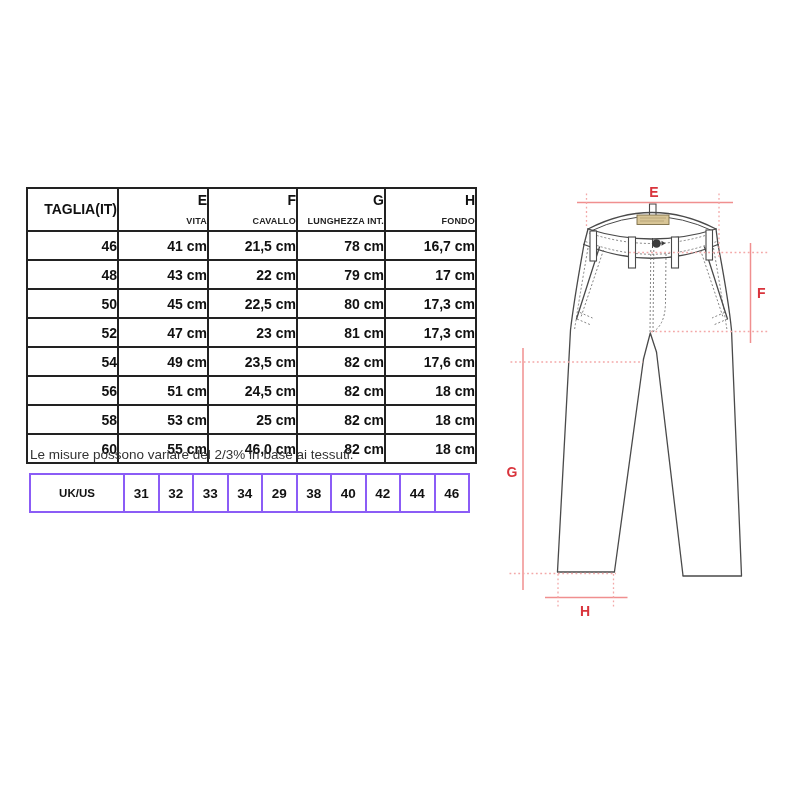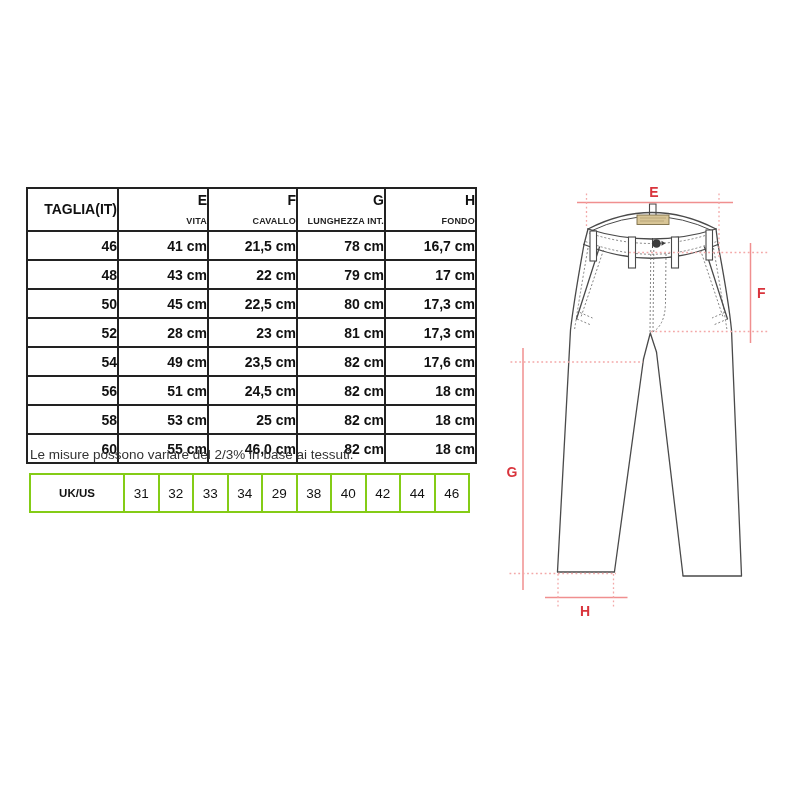--- a/index.html
+++ b/index.html
@@ -16,24 +16,24 @@
   }
   .size-table thead th{height:41px;}
   .size-table td{height:27px;font-size:14px;font-weight:bold;color:#111;}
   .hdr-code{font-size:14px;font-weight:bold;line-height:1.05;display:block;}
   .hdr-sub{font-size:9px;font-weight:bold;letter-spacing:.2px;display:block;margin-top:8px;color:#222;}
   
   .note{position:absolute;left:30px;top:447px;font-size:13.5px;color:#333;}
   
   .conv-table{position:absolute;left:29px;top:473px;width:440px;}
   .conv-table th,.conv-table td{
-    border:2px solid #84cc16;text-align:center;vertical-align:middle;padding:0;background:#fff;
+    border:2px solid #8b5cf6;text-align:center;vertical-align:middle;padding:0;background:#fff;
   }
   .conv-table th{width:94px;font-size:11.5px;font-weight:bold;height:36px;}
-  .conv-table td{font-size:13.5px;font-weight:normal;height:36px;}
+  .conv-table td{font-size:13.5px;font-weight:bold;height:36px;}
   
   .diagram{position:absolute;left:500px;top:170px;width:300px;height:460px;}
   .dline{stroke:#4a4a4a;stroke-width:1.3;fill:none;stroke-linecap:round;stroke-linejoin:round;}
   .dthin{stroke:#4a4a4a;stroke-width:1;fill:none;}
   .stitch{stroke:#6e6e6e;stroke-width:.85;fill:none;stroke-dasharray:2 2;}
   .loop{fill:#ffffff;stroke:#4a4a4a;stroke-width:1.1;}
   .ann-solid{stroke:#f08f8f;stroke-width:1.5;fill:none;}
   .ann-dot{stroke:#f3a8a8;stroke-width:1.3;fill:none;stroke-dasharray:1.8 2.6;}
   .ann-label{fill:#d9343c;font-family:"Liberation Sans",sans-serif;font-size:14px;font-weight:bold;}
 </style>
@@ -88,21 +88,21 @@
       </tr>
       <tr>
         <td>50</td>
         <td>45 cm</td>
         <td>22,5 cm</td>
         <td>80 cm</td>
         <td>17,3 cm</td>
       </tr>
       <tr>
         <td>52</td>
-        <td>28 cm</td>
+        <td>47 cm</td>
         <td>23 cm</td>
         <td>81 cm</td>
         <td>17,3 cm</td>
       </tr>
       <tr>
         <td>54</td>
         <td>49 cm</td>
         <td>23,5 cm</td>
         <td>82 cm</td>
         <td>17,6 cm</td>

